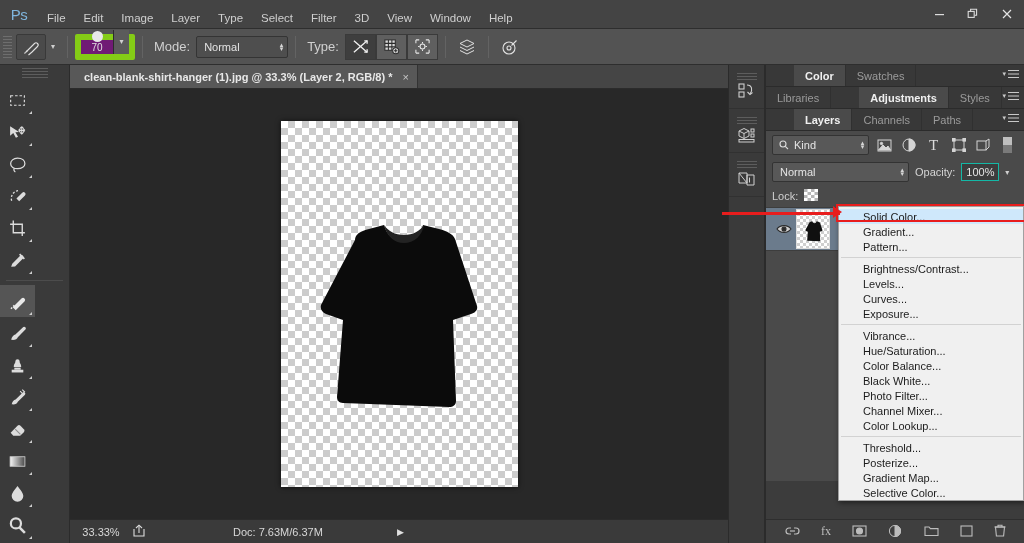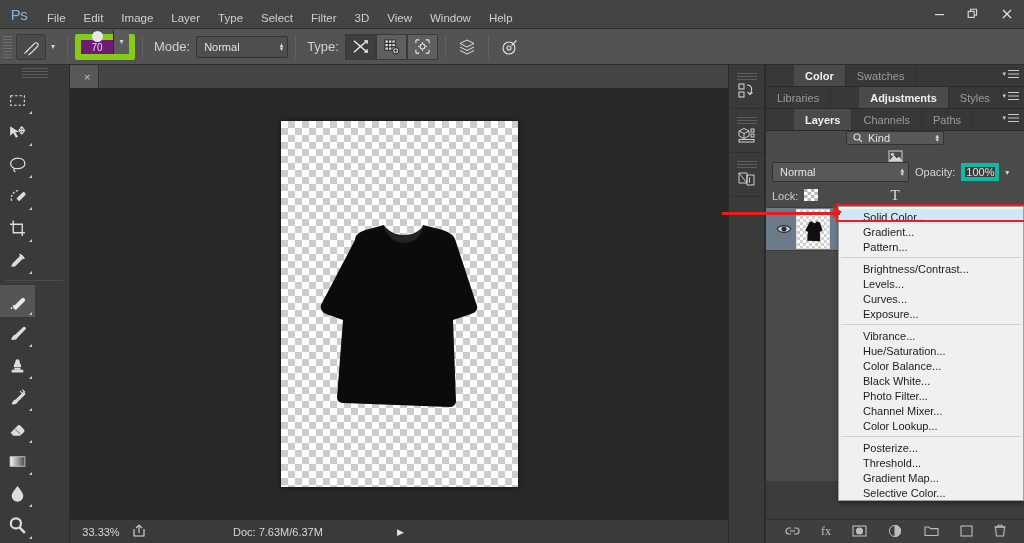--- a/index.html
+++ b/index.html
@@ -170,35 +170,35 @@
     padding:0 11px; display:flex; align-items:center; font-size:11px;
     color:#9b9b9b; background:#383838; border-right:1px solid #303030;
   }
   .ptab.active { background:#4a4a4a; color:#f0f0f0; font-weight:bold;margin-left:28px; }
   .pmenu {
     position:absolute; right:5px; top:4px; display:flex; align-items:center; gap:2px;
     color:#c8c8c8;
   }
   .panelbody { background:#4a4a4a; }
 
-  .filterrow { height:28px; display:flex; align-items:center; padding:0 6px; gap:5px;flex-direction:column; }
+  .filterrow { height:28px; display:flex; align-items:center; padding:0 6px; gap:5px; }
   .kindsel {
     width:98px; height:20px; background:#585858; border:1px solid #333;
     border-radius:2px; display:flex; align-items:center; padding:0 4px 0 6px;
     font-size:11px; color:#e4e4e4; justify-content:space-between;
   }
   .fico { width:20px; height:20px; display:flex; align-items:center; justify-content:center; }
   .blendrow { height:26px; display:flex; align-items:center; padding:0 6px; gap:6px; }
   .blendsel {
     width:137px; height:20px; background:#585858; border:1px solid #333;
     border-radius:2px; display:flex; align-items:center; padding:0 4px 0 7px;
     font-size:11px; color:#e4e4e4; justify-content:space-between;
   }
   .opval {
-    width:38px; height:18px; background:#3d3d3d; border:4px solid #14b8a6;
+    width:38px; height:18px; background:#3d3d3d; border:1px solid #14b8a6;
     display:flex; align-items:center; justify-content:center; font-size:11px; color:#e4e4e4;
   }
   .lockrow { height:22px; display:flex; align-items:center; padding:0 6px; gap:6px; font-size:11px; color:#cfcfcf; }
   .layerrow {
     height:44px; display:flex; align-items:center; background:#6b7b8c;
     border-top:1px solid #3d3d3d; border-bottom:1px solid #3d3d3d; padding:0 6px;
   }
   .eyecell { width:24px; display:flex; align-items:center; justify-content:center; }
   .thumb {
     width:34px; height:40px; border:1px solid #dcdcdc; position:relative; overflow:hidden;
@@ -458,20 +458,21 @@
           </svg>
           <span class="tri"></span>
         </div>
       </div>
 
   </div>
 
   <div class="docarea">
     <div class="tabstrip">
       <div class="doctab">
+        <span>clean-blank-shirt-hanger (1).jpg @ 33.3% (Layer 2, RGB/8) *</span>
         <span class="tabclose">×</span>
       </div>
     </div>
     <div class="canvaswrap">
       <div class="canvas">
         <svg class="shirt" viewBox="0 0 237 366">
           <path d="M74 119
                    C 74 113, 80 110, 88 108
                    L 103 104
                    C 106 115, 114 121, 123 121
@@ -735,22 +736,22 @@
       <div class="adjitem">Exposure...</div>
       <div class="adjsep"></div>
       <div class="adjitem">Vibrance...</div>
       <div class="adjitem">Hue/Saturation...</div>
       <div class="adjitem">Color Balance...</div>
       <div class="adjitem">Black  White...</div>
       <div class="adjitem">Photo Filter...</div>
       <div class="adjitem">Channel Mixer...</div>
       <div class="adjitem">Color Lookup...</div>
       <div class="adjsep"></div>
+      <div class="adjitem">Threshold...</div>
       <div class="adjitem">Posterize...</div>
-      <div class="adjitem">Threshold...</div>
       <div class="adjitem">Gradient Map...</div>
       <div class="adjitem">Selective Color...</div>
     </div>
 
   <div class="annot-line"></div>
   <div class="annot-head"></div>
   <div class="annot-rect"></div>
 
 </div>
 

